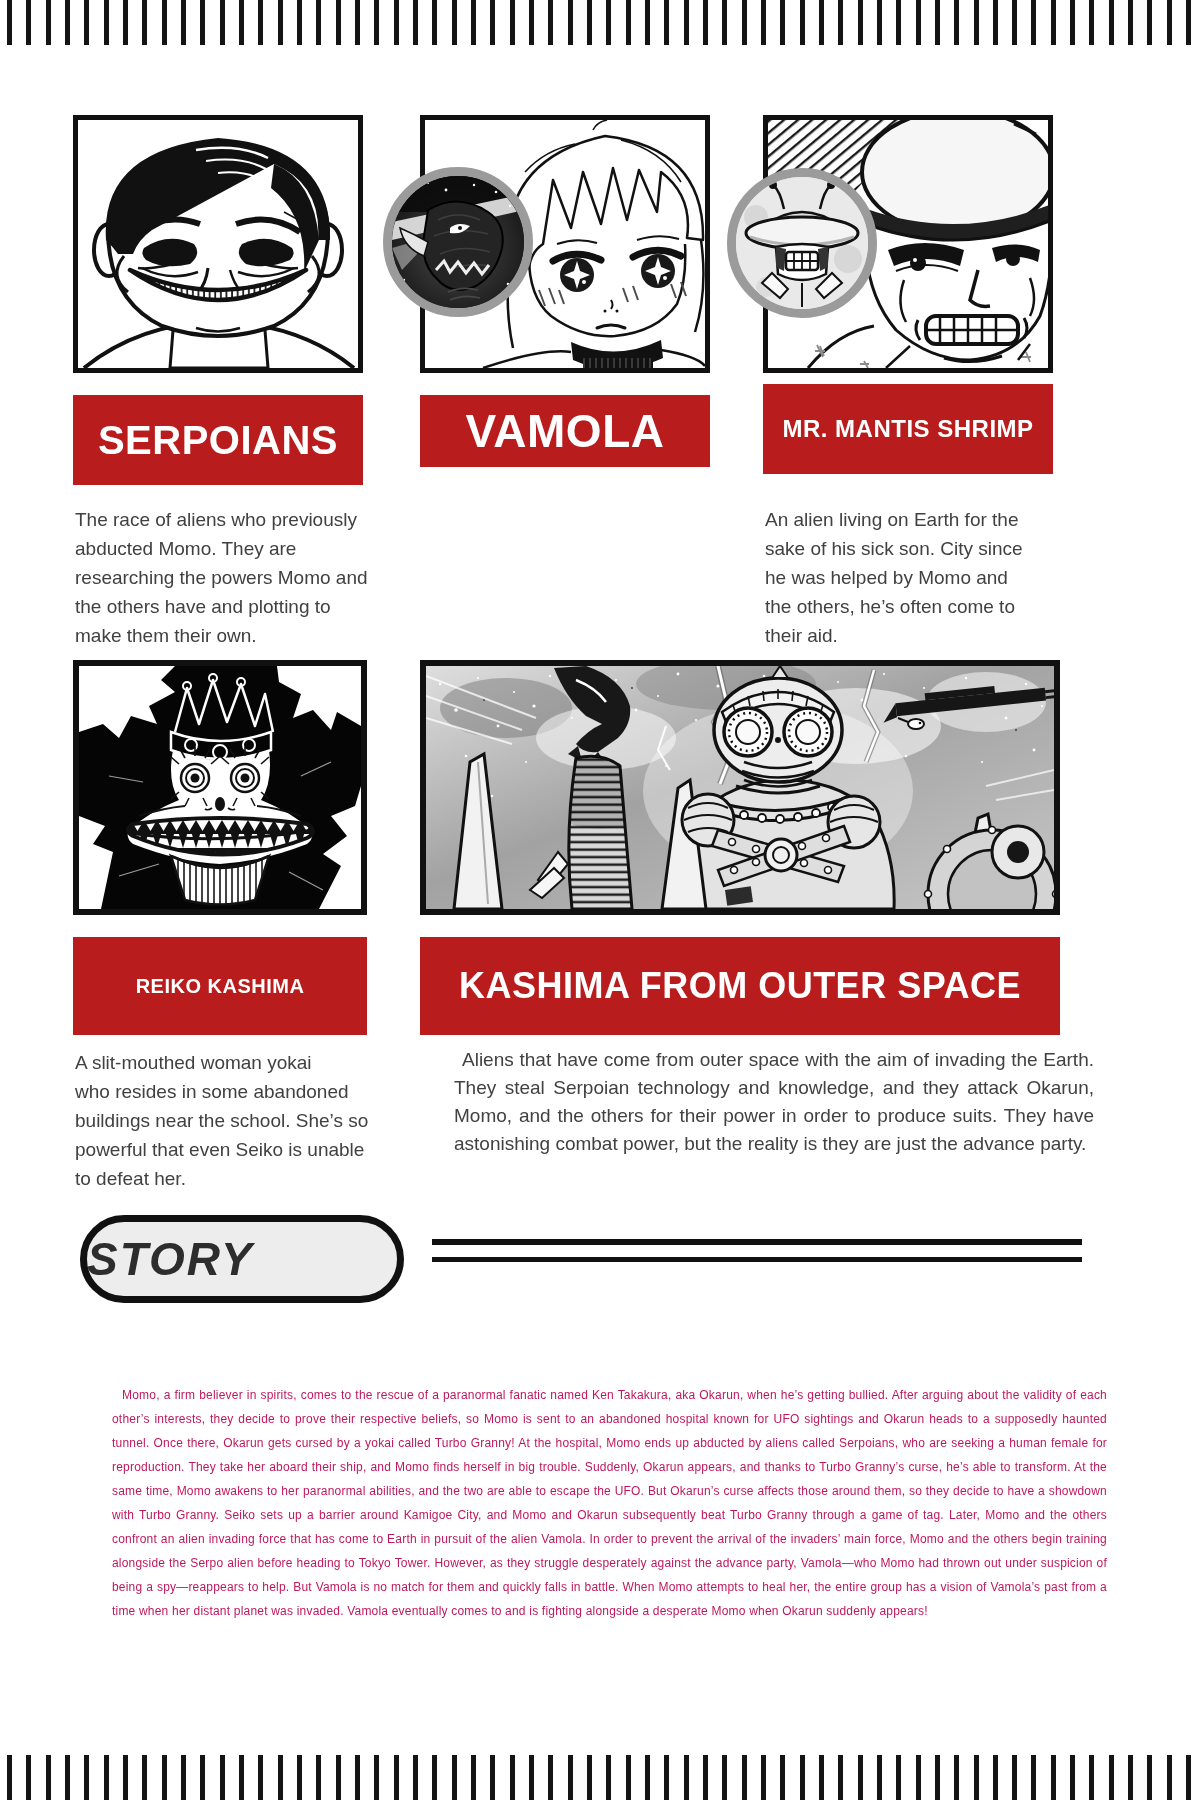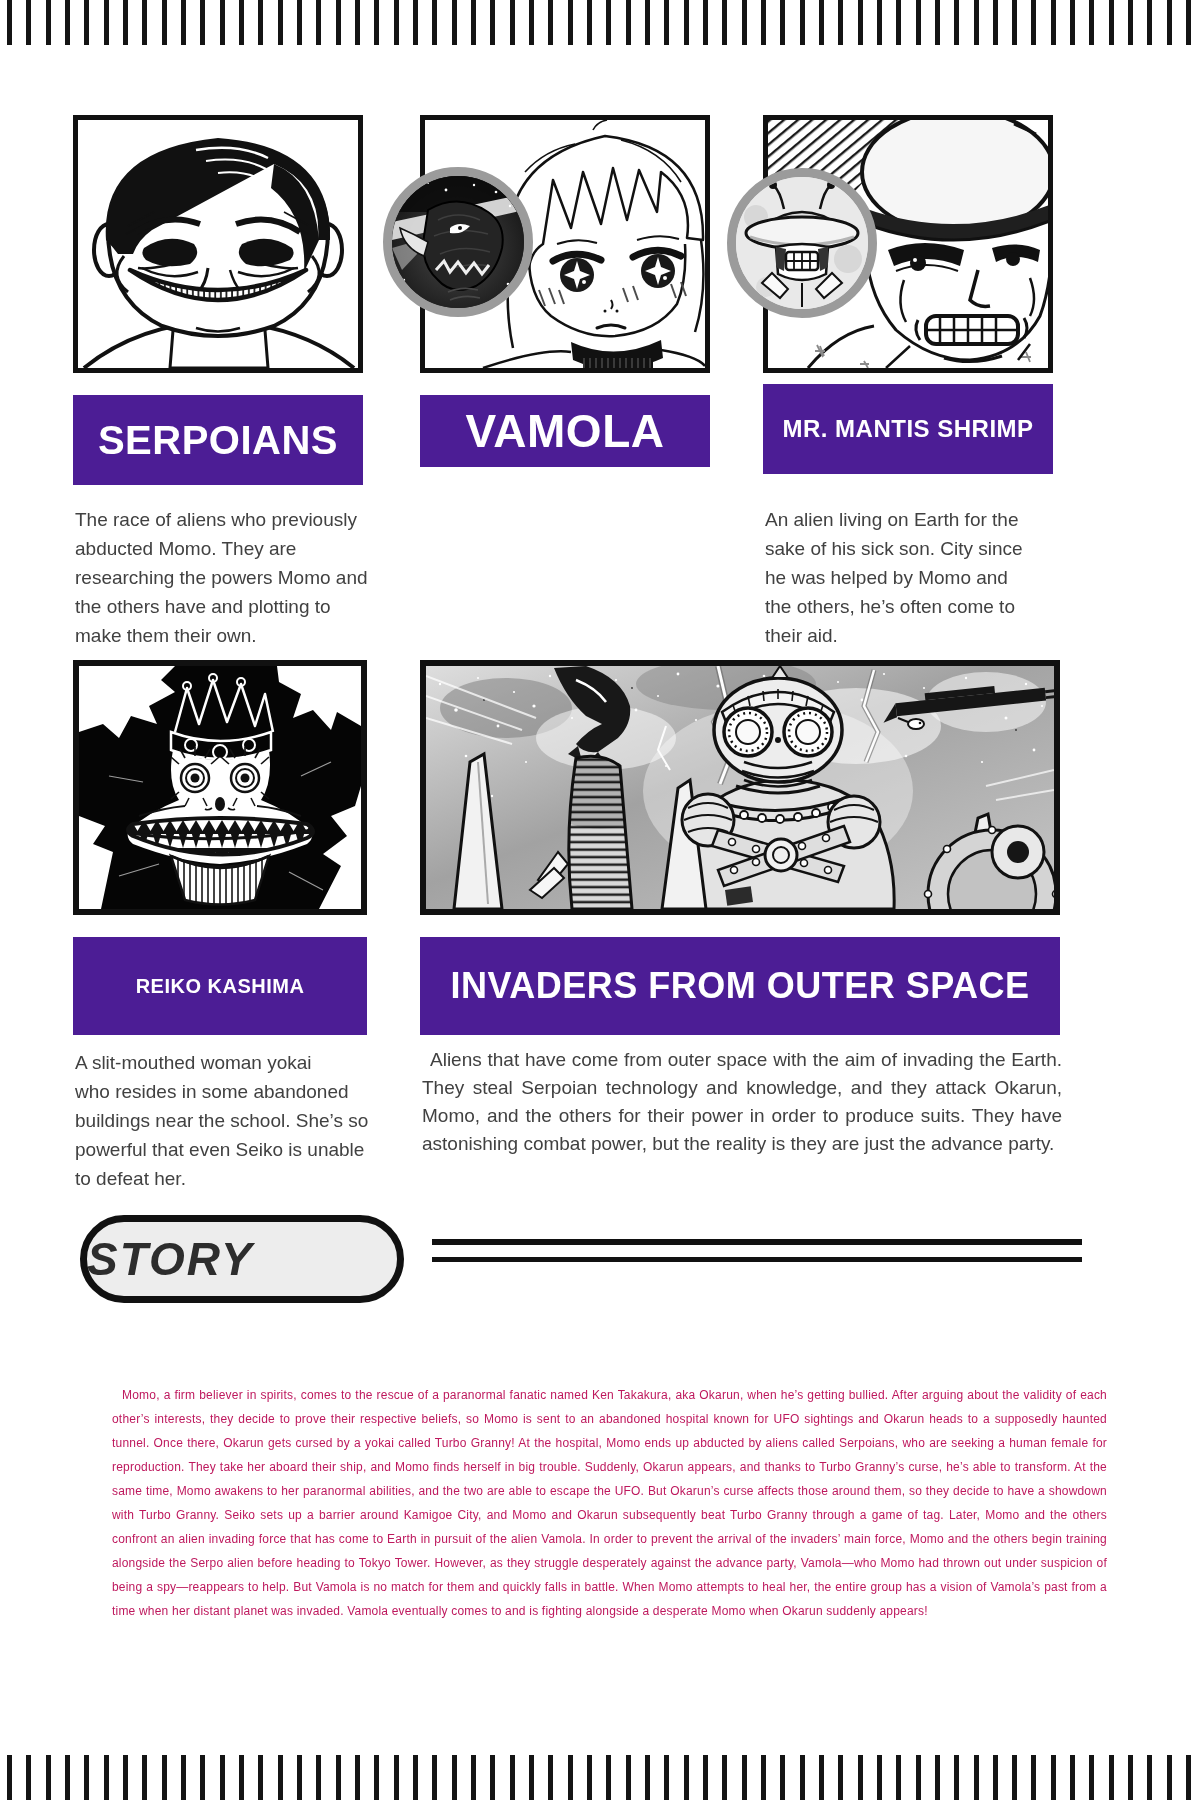--- a/index.html
+++ b/index.html
@@ -4,25 +4,25 @@
 <style>
   html,body{margin:0;padding:0;background:#fff;}
   .page{position:relative;width:1200px;height:1800px;background:#ffffff;overflow:hidden;
         font-family:"Liberation Sans","DejaVu Sans",sans-serif;}
   .ticks{position:absolute;left:0;width:1200px;height:45px;
          background:repeating-linear-gradient(to right,transparent 0 7px,#141414 7px 12px,transparent 12px 19.33px);}
   .ticks.top{top:0;}
   .ticks.bottom{bottom:0;}
   .pbox{position:absolute;border:5px solid #111;background:#fff;box-sizing:border-box;overflow:hidden;}
   .pbox svg{display:block;width:100%;height:100%;}
-  .nbar{position:absolute;background:#4c1d95;color:#fff;display:flex;align-items:center;justify-content:center;
+  .nbar{position:absolute;background:#b91c1c;color:#fff;display:flex;align-items:center;justify-content:center;
         font-weight:700;letter-spacing:.5px;box-sizing:border-box;white-space:nowrap;text-align:center;}
   .desc{position:absolute;font-size:19px;line-height:29px;color:#414141;}
   .pre{white-space:pre-line;}
-  .just{text-align:justify;text-indent:8px;}
+  .just{text-align:justify;text-indent:8px;margin-left:32px;}
   .inset{position:absolute;border:9px solid #9b9b9b;border-radius:50%;overflow:hidden;box-sizing:border-box;background:#222;}
   .inset svg{display:block;width:100%;height:100%;}
   .story-pill{position:absolute;left:80px;top:1215px;width:324px;height:88px;background:#ededed;
               border:7px solid #111;border-radius:48px;box-sizing:border-box;
               display:flex;align-items:center;justify-content:flex-start;}
   .story-pill span{font-style:italic;font-weight:700;font-size:46px;letter-spacing:2px;color:#2d2d2d;}
   .dline{position:absolute;background:#111;}
   .story-text{position:absolute;left:112px;top:1383px;width:995px;font-size:12px;line-height:24px;
               letter-spacing:.2px;color:#be185d;text-align:justify;text-indent:10px;}
 </style>
@@ -511,21 +511,21 @@
           <path d="M560,120 L628,104"></path>
           <path d="M570,134 L628,124"></path>
         </g>
     </svg>
   </div>
 
   <div class="nbar" style="left:73px;top:937px;width:294px;height:98px;font-size:20px">
     <span>REIKO KASHIMA</span>
   </div>
   <div class="nbar" style="left:420px;top:937px;width:640px;height:98px;font-size:36px">
-    <span>INVADERS FROM OUTER SPACE</span>
+    <span>KASHIMA FROM OUTER SPACE</span>
   </div>
 
   <div class="desc pre" style="left:75px;top:1048px;width:340px">A slit-mouthed woman yokai
 who resides in some abandoned
 buildings near the school. She’s so
 powerful that even Seiko is unable
 to defeat her.</div>
   <div class="desc just" style="left:422px;top:1046px;width:640px;line-height:28px">Aliens that have come from outer space with the aim of invading the Earth. They steal Serpoian technology and knowledge, and they attack Okarun, Momo, and the others for their power in order to produce suits. They have astonishing combat power, but the reality is they are just the advance party.</div>
 
   <div class="story-pill">

